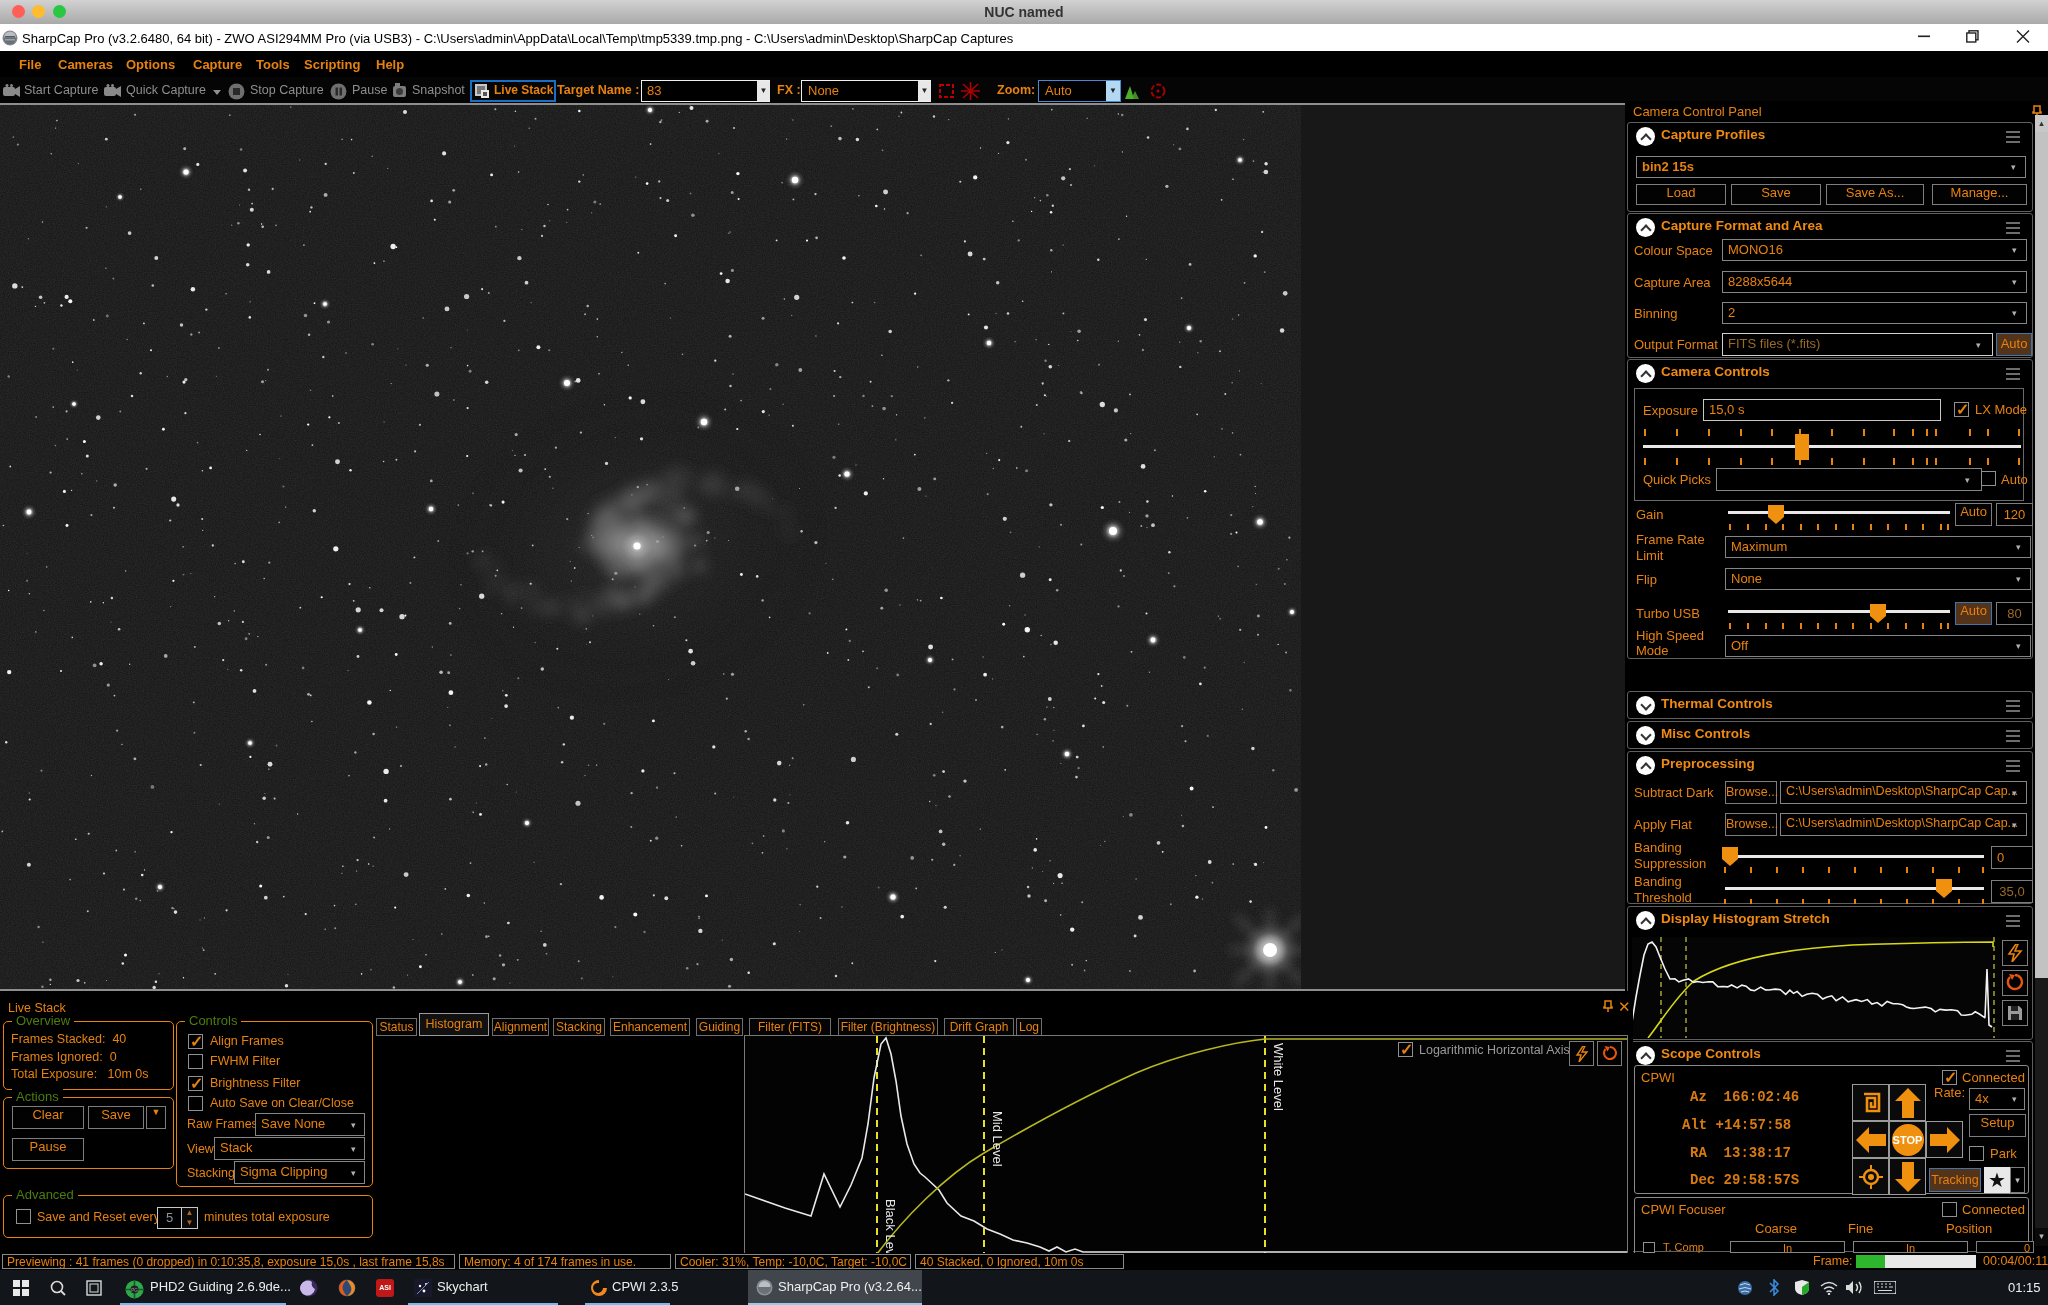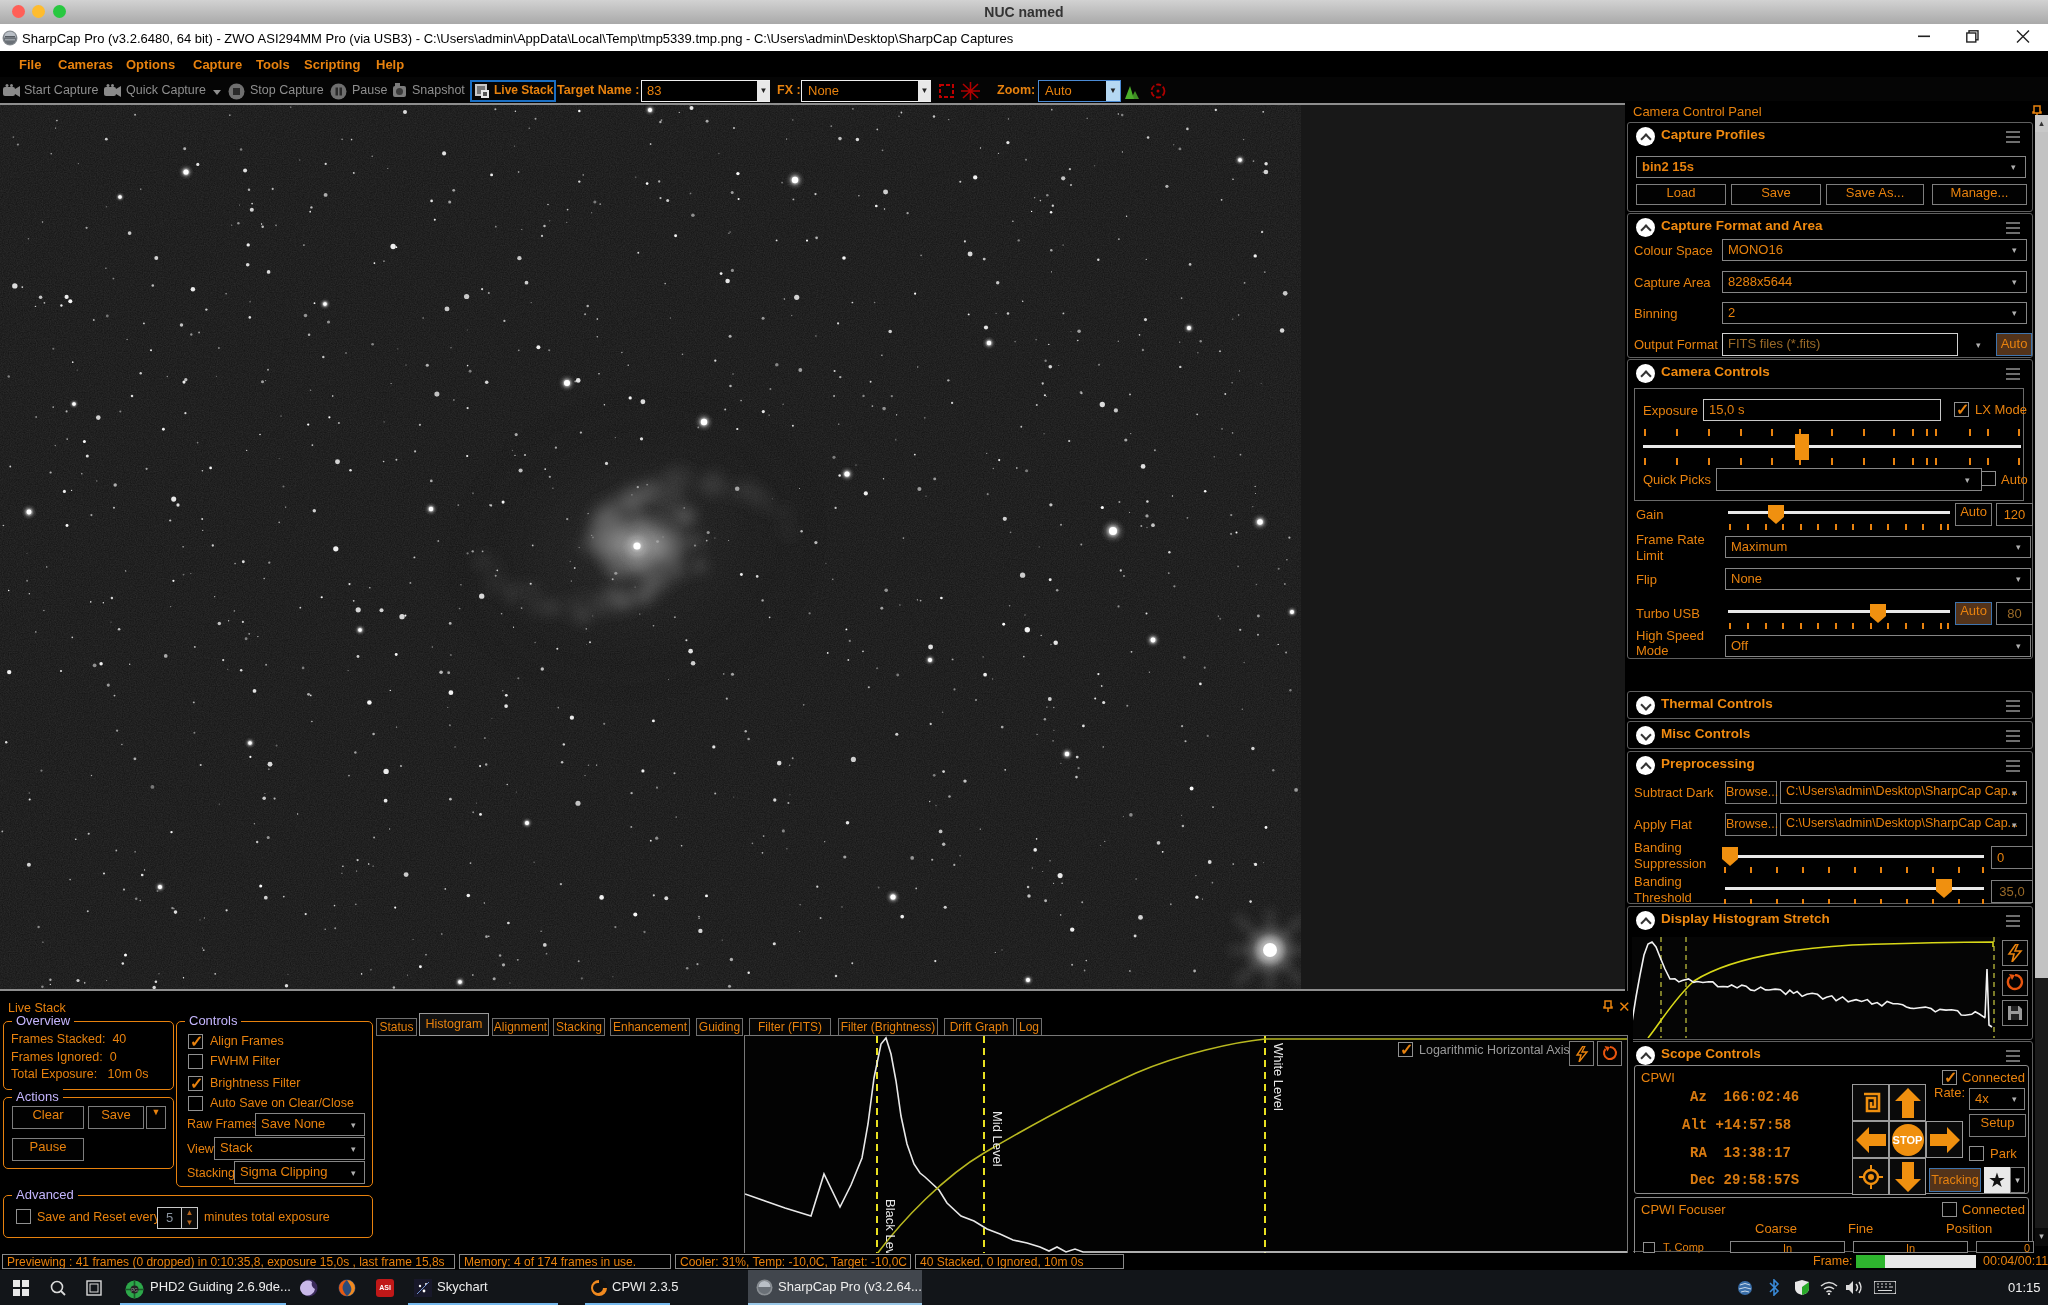--- a/index.html
+++ b/index.html
@@ -42,21 +42,21 @@
 .cb { position:absolute; width:15px; height:15px; background:#000; border:1px solid #909090; }
 .cb.on::after { content:"\2713"; position:absolute; left:1px; top:-3px; color:#e8820e; font-size:16px; font-weight:bold; }
 .valbox { position:absolute; background:#000; border:1px solid #7d7d7d; color:#e8820e; font-size:13px; text-align:center; }
 .mono { font-family:"Liberation Mono", monospace; font-size:14px; font-weight:bold; color:#d87a10; }
 .dcell { position:absolute; width:37px; height:37px; border:1px solid #9a9a9a; background:#0a0a0a; display:flex; align-items:center; justify-content:center; }
 
 #rscroll { left:2035px; top:115px; width:13px; height:1131px; background:#1a1a1a; }
 
 #lspanel { left:0; top:991px; width:1633px; height:262px; background:#000; }
 .gbox { position:absolute; border:1px solid #e8820e; border-radius:5px; }
-.gbox .glab { position:absolute; left:8px; top:-9px; background:#000; padding:0 4px; color:#c4b5fd; font-size:13px; }
+.gbox .glab { position:absolute; left:8px; top:-9px; background:#000; padding:0 4px; color:#4d7c0f; font-size:13px; }
 .lstxt { position:absolute; color:#e8820e; font-size:12.5px; white-space:nowrap; }
 
 .tab { position:absolute; top:27px; height:18px; line-height:16px; border:1px solid #6f6f6f; background:#050505; color:#e8820e; font-size:12px; text-align:center; overflow:hidden; white-space:nowrap; }
 .tabsel { top:22px; height:23px; line-height:20px; font-size:12.5px; background:#111; border-color:#9a9a9a; }
 
 #statusbar { left:0; top:1253px; width:2048px; height:17px; background:#000; }
 .sbox { position:absolute; top:1px; height:15px; border:1px solid #8a8a8a; color:#e8820e; font-size:12px; line-height:14px; padding-left:4px; white-space:nowrap; overflow:hidden; }
 
 #taskbar { left:0; top:1270px; width:2048px; height:35px; background:#121519; }
 .tbapp { position:absolute; top:0; height:35px; color:#eee; font-size:13px; }
@@ -1397,21 +1397,21 @@
     <div class="lab" style="left:6px;top:29px;">Colour Space</div>
     <div class="drop" style="left:94px;top:25px;width:305px;height:22px;">MONO16</div>
     <div class="dar" style="left:384px;top:31px;">▾</div>
     <div class="lab" style="left:6px;top:61px;">Capture Area</div>
     <div class="drop" style="left:94px;top:57px;width:305px;height:22px;">8288x5644</div>
     <div class="dar" style="left:384px;top:63px;">▾</div>
     <div class="lab" style="left:6px;top:92px;">Binning</div>
     <div class="drop" style="left:94px;top:88px;width:305px;height:22px;">2</div>
     <div class="dar" style="left:384px;top:94px;">▾</div>
     <div class="lab" style="left:6px;top:123px;">Output Format</div>
-    <div class="drop" style="left:94px;top:119px;width:236px;height:23px;border-color:#d0d0d0;color:#9a6a28;">FITS files (*.fits)</div>
+    <div class="drop" style="left:94px;top:119px;width:271px;height:23px;border-color:#d0d0d0;color:#9a6a28;">FITS files (*.fits)</div>
     <div class="dar" style="left:348px;top:126px;">▾</div>
     <div class="btn" style="left:368px;top:119px;width:36px;height:23px;background:#53331a;border:1px solid #3f74ad;line-height:20px;">Auto</div>
   </div>
 
   <div class="sect" style="top:258px;height:300px;">
     <div class="chev" style="top:4px;"></div>
     <div class="shead" style="left:33px;">Camera Controls</div>
     <div class="hamb" style="top:8px;"></div>
     <div class="abs" style="left:6px;top:28px;width:390px;height:113px;border:1px solid #6a6a6a;">
       <div class="lab" style="left:8px;top:14px;">Exposure</div>

